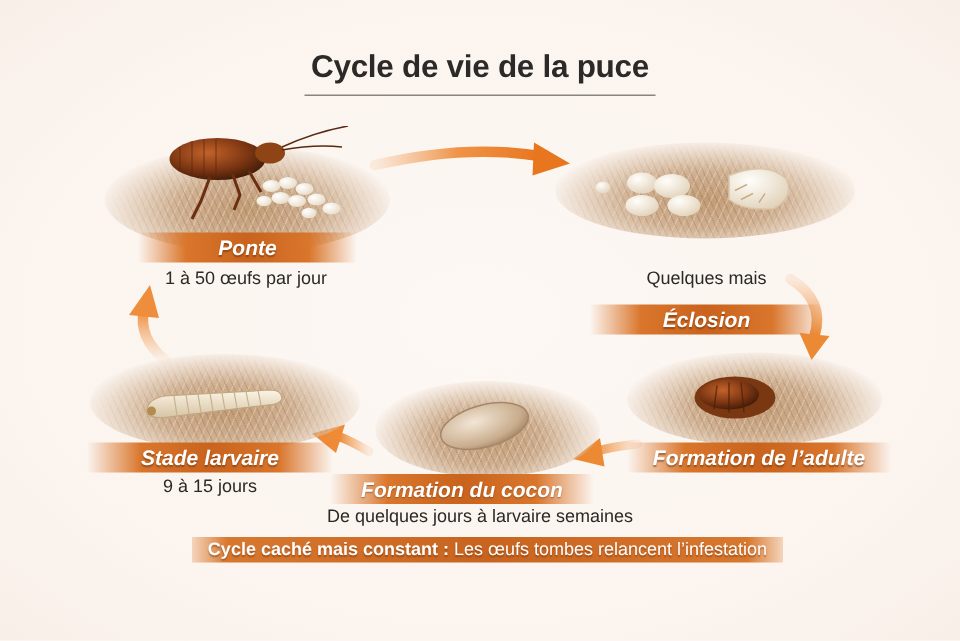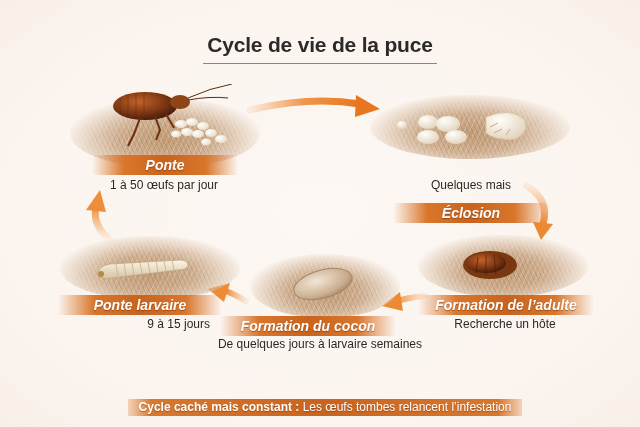--- a/index.html
+++ b/index.html
@@ -48,21 +48,20 @@
     position: absolute; text-align: center; font-family: "Liberation Sans", sans-serif;
     font-size: 12px; color: #2b2926;
   }
   .sub b { font-weight: normal; }
 
   .banner {
     position: absolute; left: 128px; top: 358px; width: 394px; height: 17px; line-height: 17px;
     text-align: center; color: #fff; font-family: "Liberation Sans", sans-serif; font-size: 12px;
     background: linear-gradient(90deg, rgba(230,140,70,0.3) 0%, #d8782f 6%, #c8641f 50%, #d8782f 94%, rgba(230,140,70,0.3) 100%);
     text-shadow: 0 1px 1px rgba(90,40,10,0.45);
-    margin-top: 41px;
   }
   .banner .strong { font-weight: bold; }
 
   svg.arrows { position: absolute; left: 0; top: 0; width: 640px; height: 427px; pointer-events: none; }
 </style>
 </head>
 <body>
 
 <div class="canvas">
 
@@ -174,21 +173,20 @@
 
   <div class="scene" style="left:418px;top:235px;width:170px;height:62px;">
     <div class="mound texture" style="left:0;top:0;width:170px;height:62px;"></div>
     <svg style="position:absolute;left:38px;top:12px;" width="70" height="36" viewBox="0 0 70 36">
       <ellipse cx="34" cy="18" rx="27" ry="14" fill="#7a3812"></ellipse>
       <ellipse cx="30" cy="16" rx="20" ry="10" fill="url(#fleaBody)"></ellipse>
       <path d="M22 10 L20 26 M30 8 L30 28 M38 8 L40 28" stroke="#4a1f08" stroke-width="1" opacity="0.7"></path>
     </svg>
   </div>
   <div class="label-bar" style="left:418px;top:295px;width:176px;">Formation de l’adulte</div>
-  <div class="sub" style="left:420px;top:317px;width:170px;">Recherche un hôte</div>
 
   <div class="scene" style="left:250px;top:250px;width:150px;height:68px;">
     <div class="mound texture" style="left:0;top:4px;width:150px;height:64px;"></div>
     <svg style="position:absolute;left:38px;top:14px;" width="70" height="40" viewBox="0 0 70 40">
       <defs>
         <radialGradient id="cocoon" cx="0.4" cy="0.35" r="0.75">
           <stop offset="0" stop-color="#f3e6d6"></stop>
           <stop offset="0.7" stop-color="#c9ad8d"></stop>
           <stop offset="1" stop-color="#9c7c5c"></stop>
         </radialGradient>
@@ -217,20 +215,20 @@
         <line x1="40" y1="9" x2="42" y2="21"></line>
           <line x1="48" y1="8" x2="50" y2="20"></line>
         <line x1="56" y1="8" x2="58" y2="19"></line>
           <line x1="64" y1="7" x2="66" y2="18"></line>
         <line x1="72" y1="7" x2="74" y2="17"></line>
           <line x1="80" y1="6" x2="82" y2="16"></line>
       </g>
       <circle cx="9" cy="20" r="3" fill="#b58a4e"></circle>
     </svg>
   </div>
-  <div class="label-bar" style="left:58px;top:295px;width:164px;">Ponte larvaire</div>
-  <div class="sub" style="left:70px;top:317px;width:140px;text-align:right;">9 à 15 jours</div>
+  <div class="label-bar" style="left:58px;top:295px;width:164px;">Stade larvaire</div>
+  <div class="sub" style="left:70px;top:317px;width:140px;">9 à 15 jours</div>
 
   <div class="banner">
     <span class="strong">Cycle caché mais constant :</span><span> Les œufs tombes relancent l’infestation</span>
   </div>
 
 </div>
 
 </body></html>

